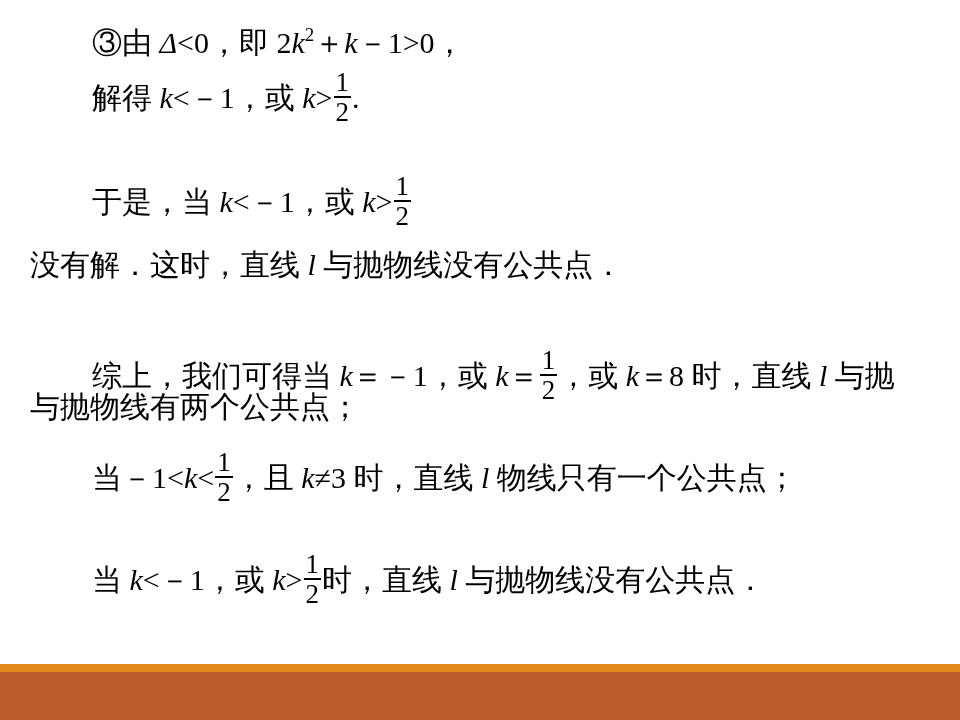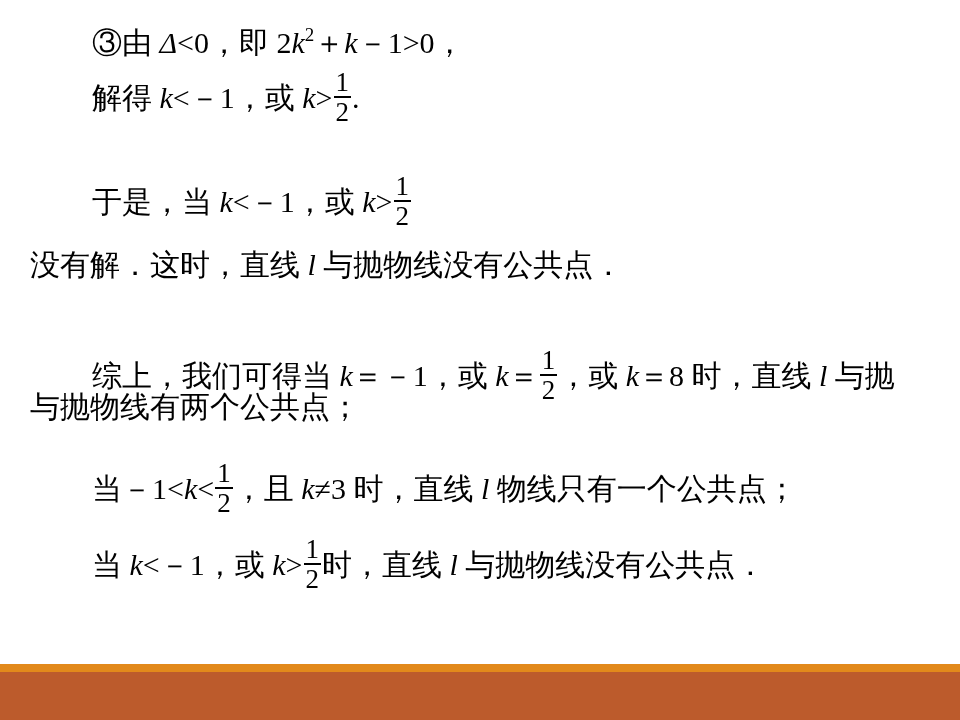--- a/index.html
+++ b/index.html
@@ -30,22 +30,22 @@
     left: 0;
     white-space: nowrap;
   }
   .line.indent { padding-left: 62px; }
   .line:nth-child(1) { top: 18px;  line-height: 50px; }
   .line:nth-child(2) { top: 64px;  line-height: 68px; }
   .line:nth-child(3) { top: 166px; line-height: 72px; }
   .line:nth-child(4) { top: 242px; line-height: 46px; }
   .line:nth-child(5) { top: 311px; line-height: 72px; margin-top: 29px; }
   .line:nth-child(6) { top: 384px; line-height: 46px; }
-  .line:nth-child(7) { top: 453px; line-height: 72px; }
-  .line:nth-child(8) { top: 529px; line-height: 72px; }
+  .line:nth-child(7) { top: 442px; line-height: 72px; }
+  .line:nth-child(8) { top: 544px; line-height: 72px; }
   .text   { font-style: normal; }
   .italic { font-style: italic; }
   .sup {
     font-size: 19px;
     position: relative;
     top: -12px;
   }
   .frac {
     display: inline-flex;
     flex-direction: column;

